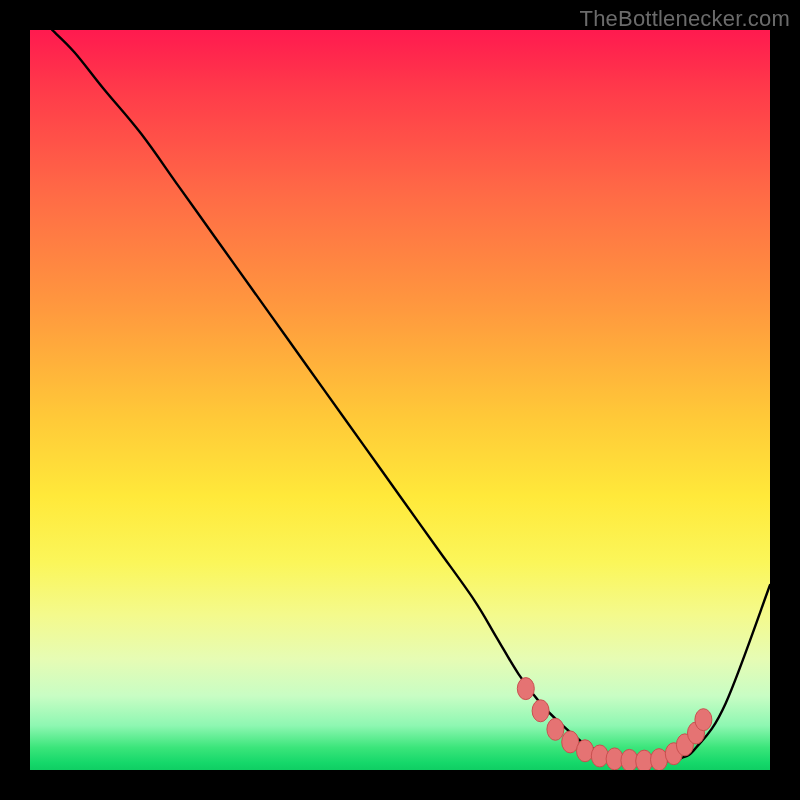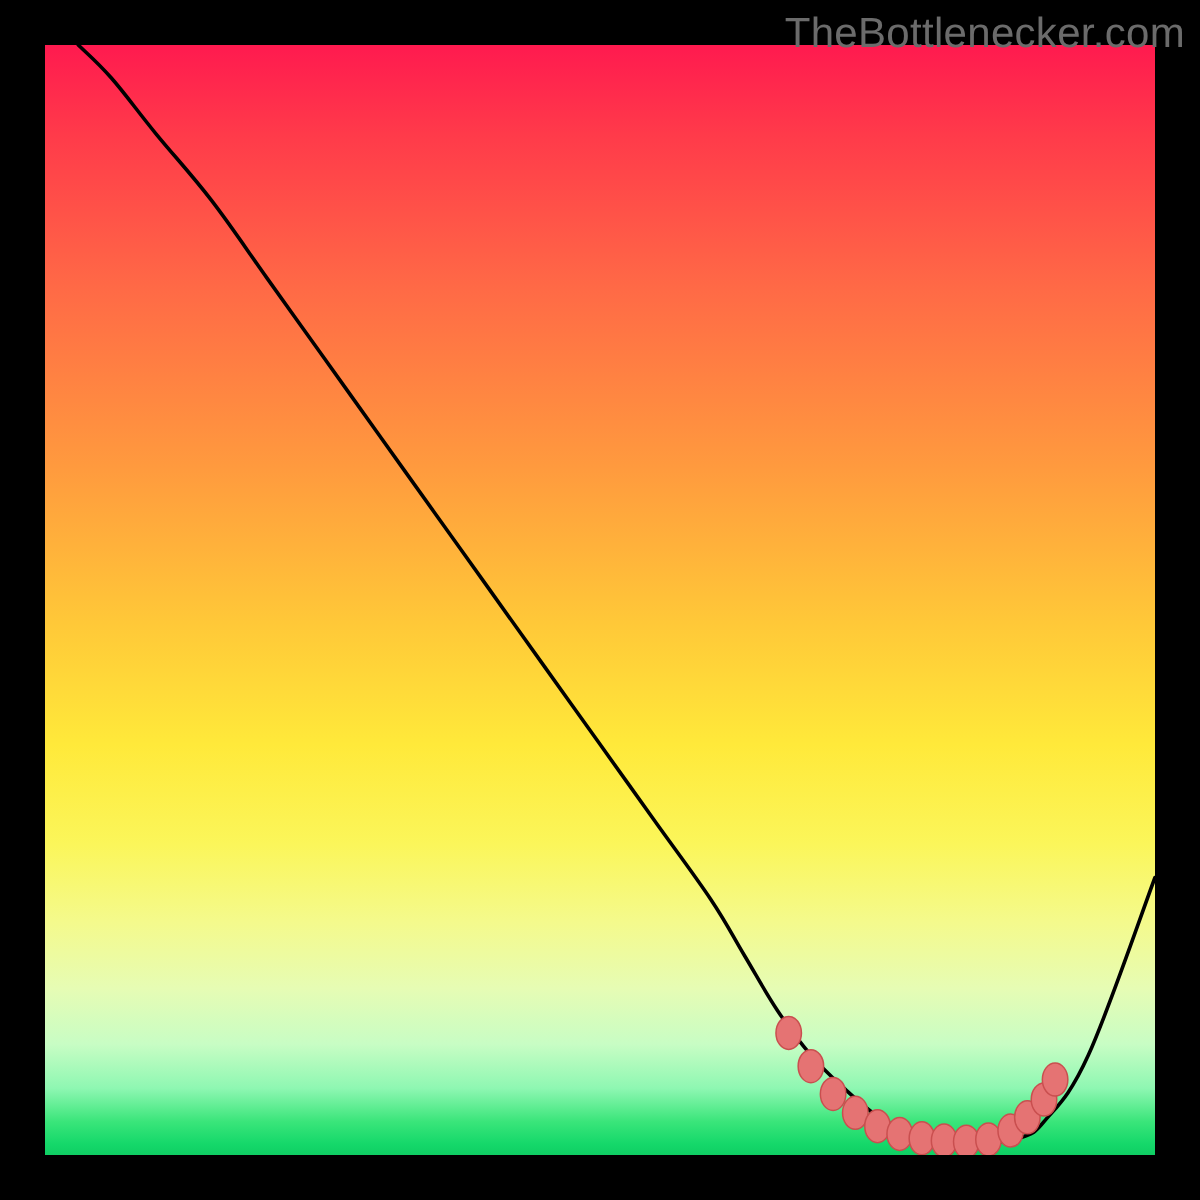--- a/index.html
+++ b/index.html
@@ -42,21 +42,21 @@
       #3ae57a 97%,
       #15d86a 99%,
       #0fce63 100%
     );
   }
   .attribution {
     position: absolute;
     top: 6px;
     right: 10px;
     color: #6b6b6b;
-    font-size: 28px;
+    font-size: 22px;
     letter-spacing: 0.2px;
     user-select: none;
   }
   svg.curve {
     position: absolute;
     inset: 0;
   }
 </style>
 </head>
 <body>

